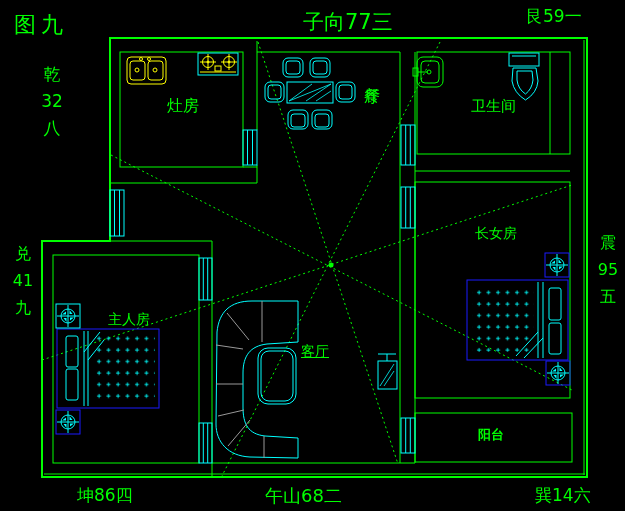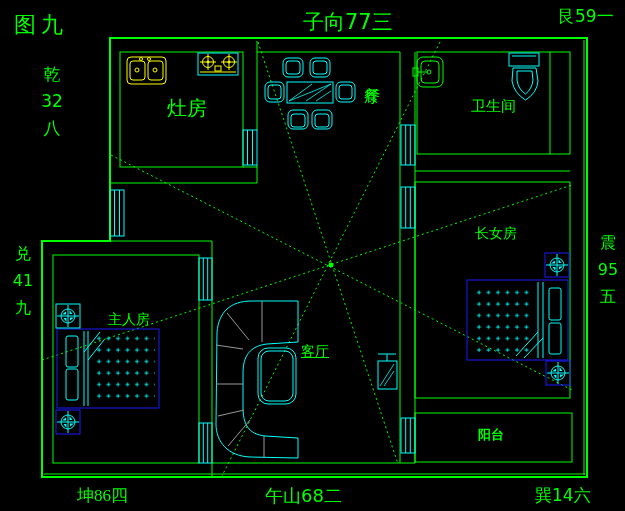--- a/index.html
+++ b/index.html
@@ -211,41 +211,41 @@
 <div class="lbl" style="left:14px;top:14px;font-size:22px;letter-spacing:5px;">图九</div>
 
 <div class="lbl col" style="left:38px;top:66px;width:28px;font-size:17px;">
   <span>乾</span>
   <span>32</span>
   <span>八</span>
 </div>
 
 <div class="lbl" style="left:303px;top:12px;font-size:21px;">子向77三</div>
 
-<div class="lbl" style="left:526px;top:8px;font-size:17px;margin-left:32px;">艮59一</div>
+<div class="lbl" style="left:526px;top:8px;font-size:17px;">艮59一</div>
 
 <div class="lbl col" style="left:10px;top:246px;width:26px;font-size:16px;">
   <span>兑</span>
   <span>41</span>
   <span>九</span>
 </div>
 
 <div class="lbl col" style="left:595px;top:235px;width:26px;font-size:16px;">
   <span>震</span>
   <span>95</span>
   <span>五</span>
 </div>
 
-<div class="lbl" style="left:77px;top:487px;font-size:17px;font-family:Liberation Serif, serif;">坤86四</div>
+<div class="lbl" style="left:77px;top:487px;font-size:17px;">坤86四</div>
 
 <div class="lbl" style="left:265px;top:487px;font-size:18px;">午山68二</div>
 
 <div class="lbl" style="left:511px;top:487px;font-size:17px;margin-left:24px;">巽14六</div>
 
-<div class="lbl" style="left:167px;top:98px;font-size:20px;text-align:right;">灶房</div>
+<div class="lbl" style="left:167px;top:98px;font-size:16px;text-align:right;">灶房</div>
 
 <div class="lbl v" style="left:364px;top:74px;font-size:16px;">餐厅</div>
 
 <div class="lbl" style="left:471px;top:99px;font-size:15px;">卫生间</div>
 
 <div class="lbl" style="left:475px;top:226px;font-size:14px;text-align:center;">长女房</div>
 
 <div class="lbl" style="left:108px;top:312px;font-size:14px;">主人房</div>
 
 <div class="lbl" style="left:301px;top:344px;font-size:14px;text-decoration:underline;">客厅</div>

